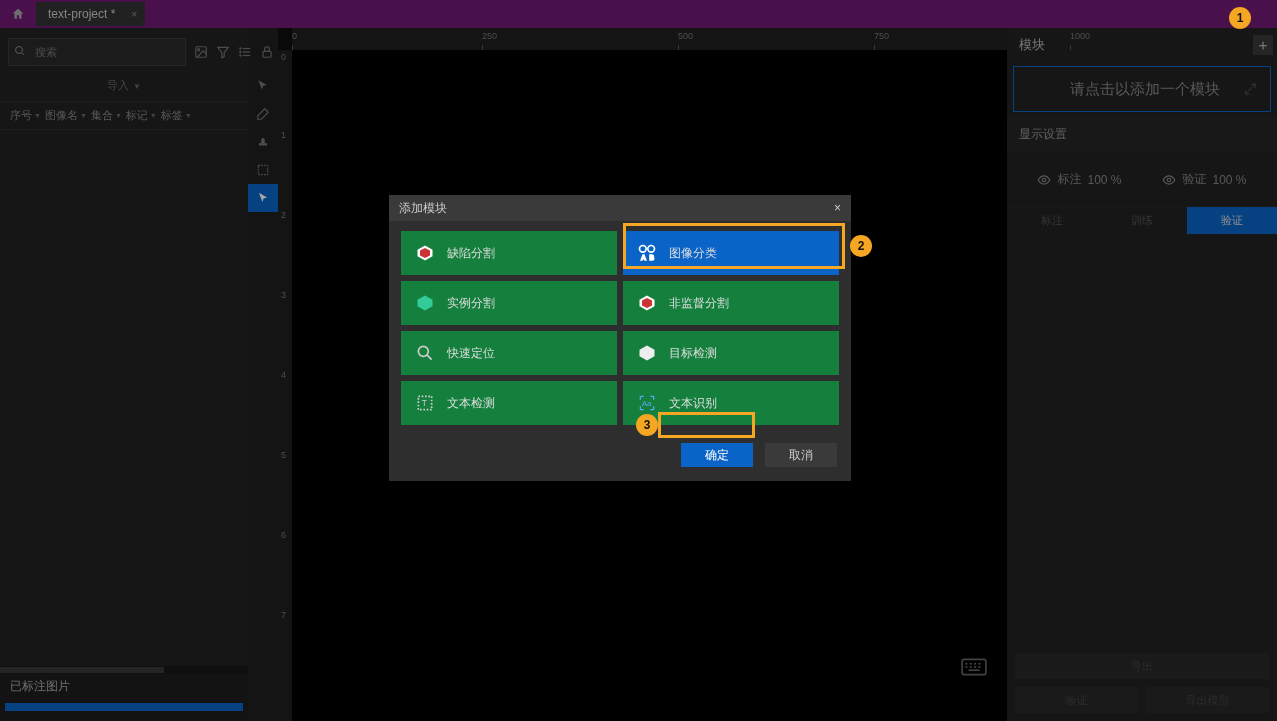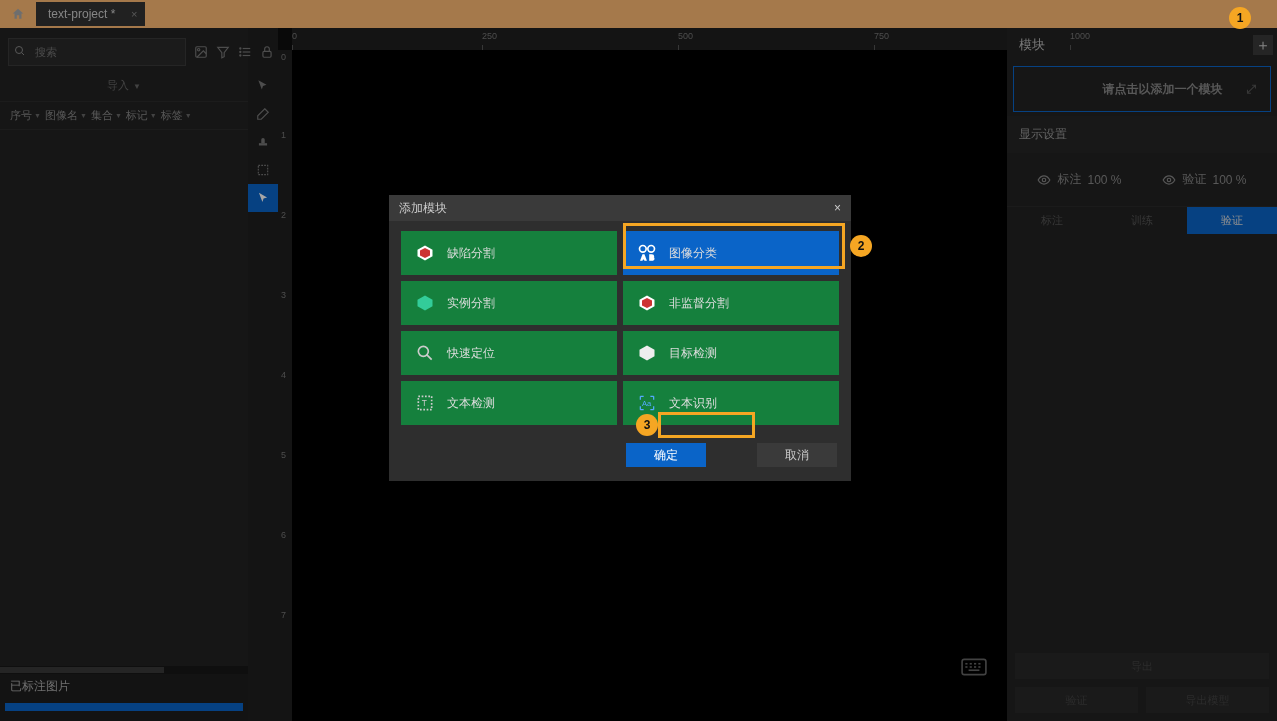--- a/index.html
+++ b/index.html
@@ -10,21 +10,21 @@
     font-family: "Microsoft YaHei", Arial, sans-serif;
     font-size: 12px;
     color: #aaa;
     overflow: hidden;
     position: relative;
   }
 
   
   .titlebar {
     height: 28px;
-    background: #fdba74;
+    background: #701a75;
     display: flex;
     align-items: center;
     padding-left: 6px;
   }
   .home-btn {
     width: 24px;
     height: 24px;
     display: flex;
     align-items: center;
     justify-content: center;
@@ -189,23 +189,22 @@
   }
   .add-module-box {
     border: 1px solid #0a64c8;
     margin: 4px 6px;
     height: 46px;
     display:flex;
     align-items:center;
     justify-content: flex-end;
     padding: 0 14px;
     color:#888;
-    font-size:12px;
+    font-size:15px;
     gap: 24px;
-    font-weight: bold;
   }
   .add-module-arrow { color:#555; }
   .section-title {
     padding: 10px 12px;
     color:#999;
     font-size:12px;
     background:#252525;
   }
   .display-row {
     display:flex;
@@ -260,28 +259,27 @@
   }
   .opt.selected { background:#0a64c8; }
   .opt .oi { width:20px; height:20px; display:flex; align-items:center; justify-content:center; }
   .modal-foot {
     display:flex;
     justify-content:flex-end;
     gap:12px;
     padding: 8px 14px 14px;
   }
   .mbtn {
-    width: 80px;
+    width: 72px;
     height: 24px;
     display:flex;
     align-items:center;
     justify-content:center;
     font-size:12px;
     cursor:pointer;
-    margin-left:39px;
   }
   .mbtn.primary { background:#0a64c8; color:#fff;}
   .mbtn.secondary { background:#3a3a3a; color:#ccc;}
 
   
   .callout {
     position: absolute;
     width: 22px; height:22px;
     background: #f5a623;
     border-radius: 50%;

